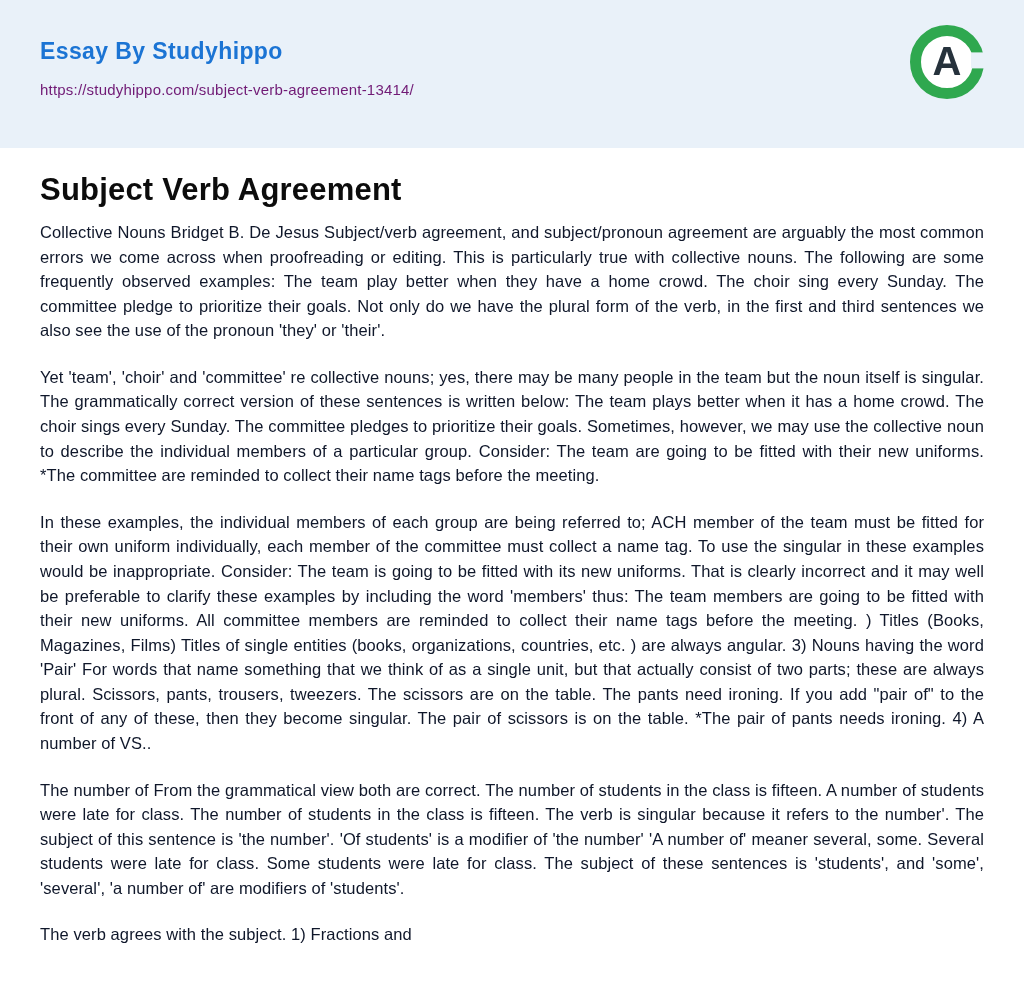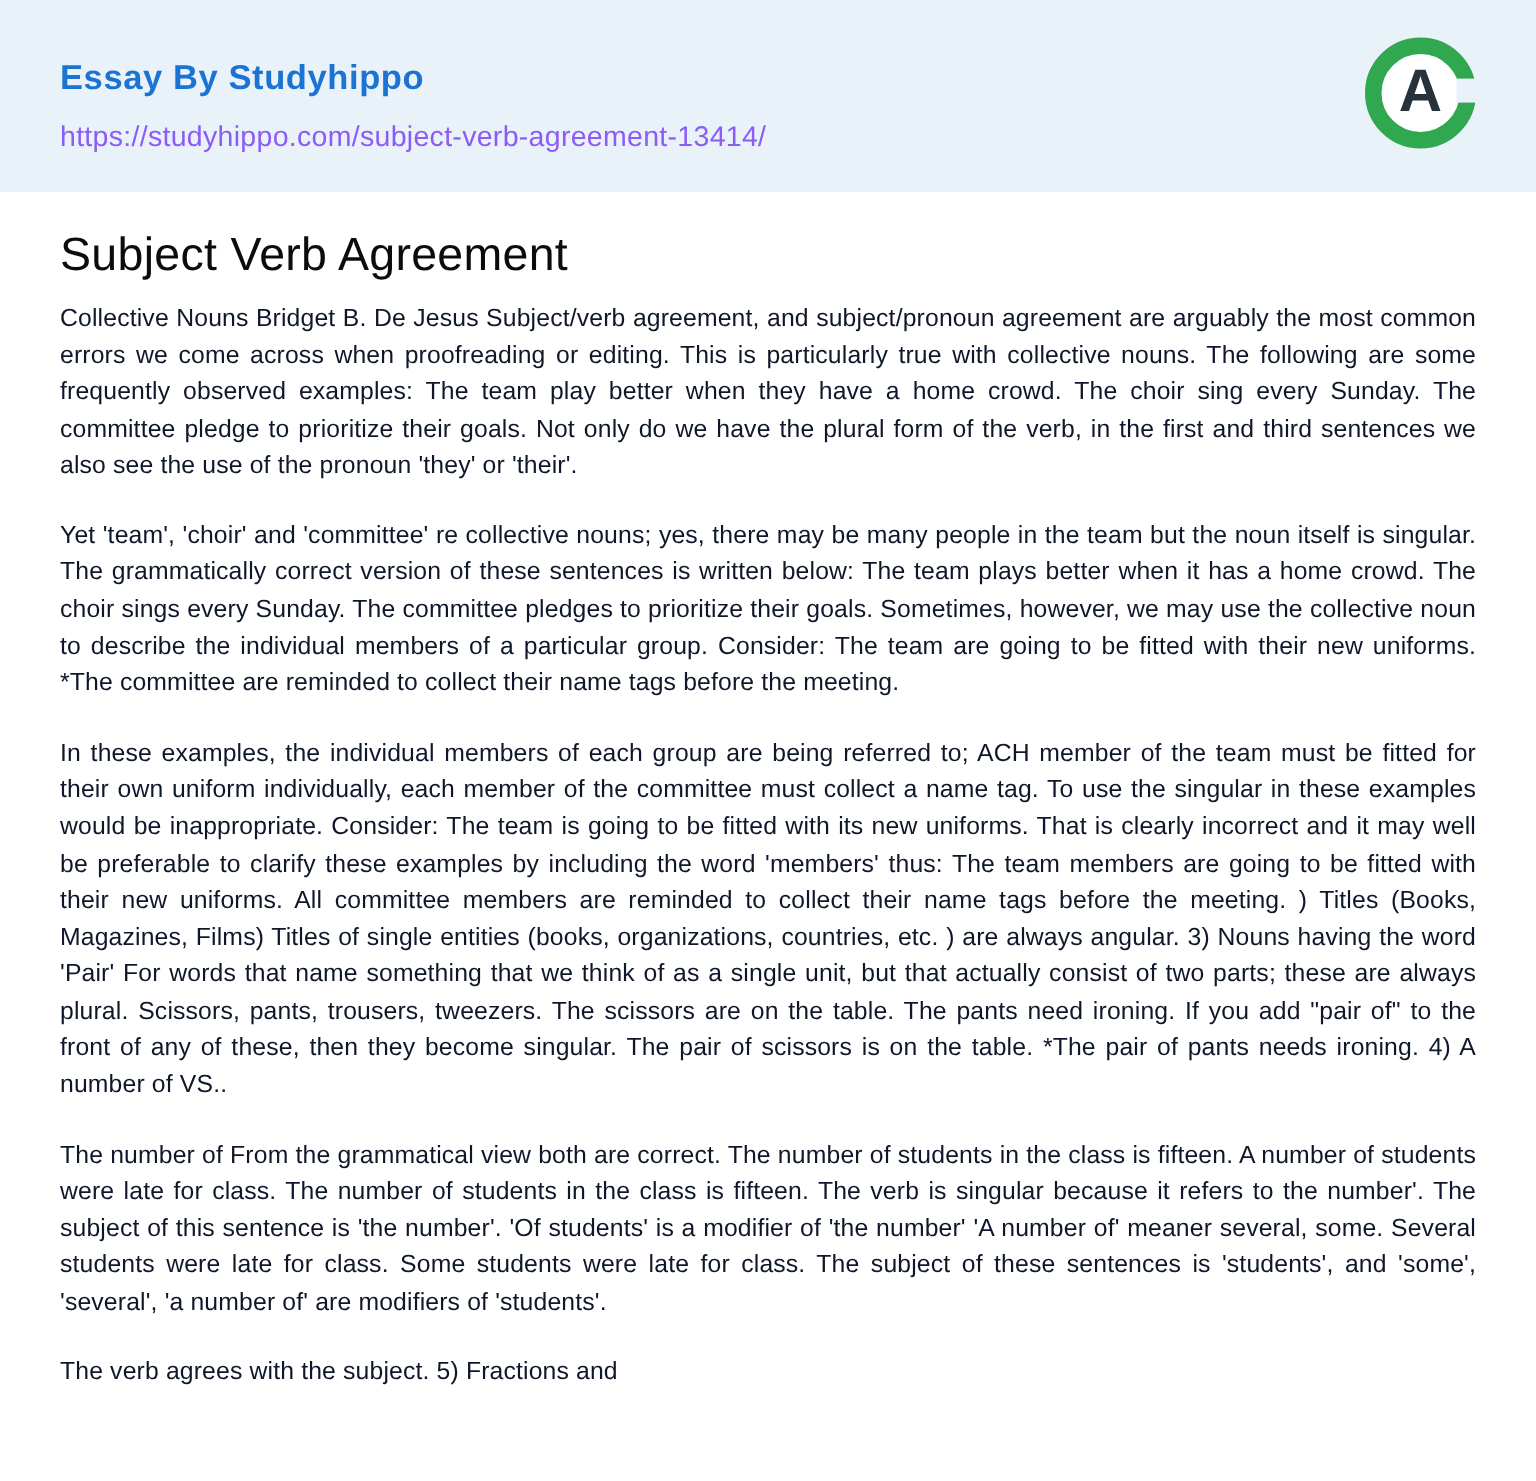--- a/index.html
+++ b/index.html
@@ -9,35 +9,35 @@
     min-height: 987px;
     margin: 0 auto;
     font-family: "Liberation Sans", sans-serif;
     color: #3d4248;
   }
 
   
   .page-header {
     position: relative;
     width: 100%;
-    height: 128px;
+    height: 148px;
     background: #e9f1f9;
     padding: 38px 40px 0 40px;
   }
   .site-title {
     color: #1b74d4;
     font-size: 23px;
     font-weight: 700;
     letter-spacing: 0.4px;
   }
   .source-url {
     display: inline-block;
     margin-top: 16px;
-    color: #8b5cf6;
-    font-size: 19px;
+    color: #701a75;
+    font-size: 15px;
     text-decoration: none;
     letter-spacing: 0.2px;
     cursor: pointer;
   }
 
   
   .logo {
     position: absolute;
     top: 25px;
     right: 40px;
@@ -67,21 +67,21 @@
     transform: translateY(-1px);
   }
 
   
   .article {
     padding: 24px 40px 60px 40px;
   }
   .article-title {
     color: #0c0c0c;
     font-size: 31px;
-    font-weight: 400;
+    font-weight: 700;
     letter-spacing: 0.2px;
     margin-bottom: 12px;
   }
   .para {
     font-size: 16.5px;
     line-height: 1.49;
     text-align: justify;
     color: #0f172a;
     margin-bottom: 22px;
     letter-spacing: 0.1px;
@@ -100,15 +100,15 @@
   </div>
 </header>
 
 <main class="article">
   <h1 class="article-title">Subject Verb Agreement</h1>
   <div>
       <p class="para">Collective Nouns Bridget B. De Jesus Subject/verb agreement, and subject/pronoun agreement are arguably the most common errors we come across when proofreading or editing. This is particularly true with collective nouns. The following are some frequently observed examples:  The team play better when they have a home crowd. The choir sing every Sunday. The committee pledge to prioritize their goals. Not only do we have the plural form of the verb, in the first and third sentences we also see the use of the pronoun 'they' or 'their'.</p>
       <p class="para">Yet 'team', 'choir' and 'committee' re collective nouns; yes, there may be many people in the team but the noun itself is singular. The grammatically correct version of these sentences is written below: The team plays better when it has a home crowd.  The choir sings every Sunday. The committee pledges to prioritize their goals. Sometimes, however, we may use the collective noun to describe the individual members of a particular group. Consider:  The team are going to be fitted with their new uniforms. *The committee are reminded to collect their name tags before the meeting.</p>
       <p class="para">In these examples, the individual members of each group are being referred to; ACH member of the team must be fitted for their own uniform individually, each member of the committee must collect a name tag. To use the singular in these examples would be inappropriate. Consider: The team is going to be fitted with its new uniforms. That is clearly incorrect and it may well be preferable to clarify these examples by including the word 'members' thus:  The team members are going to be fitted with their new uniforms.  All committee members are reminded to collect their name tags before the meeting. ) Titles (Books, Magazines, Films) Titles of single entities (books, organizations, countries, etc. ) are always angular. 3) Nouns having the word 'Pair' For words that name something that we think of as a single unit, but that actually consist of two parts; these are always plural. Scissors, pants, trousers, tweezers. The scissors are on the table. The pants need ironing. If you add "pair of" to the front of any of these, then they become singular. The pair of scissors is on the table. *The pair of pants needs ironing. 4) A number of VS..</p>
       <p class="para">The number of From the grammatical view both are correct.  The number of students in the class is fifteen. A number of students were late for class. The number of students in the class is fifteen. The verb is singular because it refers to the number'. The subject of this sentence is 'the number'. 'Of students' is a modifier of 'the number' 'A number of' meaner several, some. Several students were late for class. Some students were late for class. The subject of these sentences is 'students', and 'some', 'several', 'a number of' are modifiers of 'students'.</p>
-      <p class="para">The verb agrees with the subject. 5) Fractions and</p>
+      <p class="para">The verb agrees with the subject. 1) Fractions and</p>
     </div>
 </main>
 
 </body></html>

